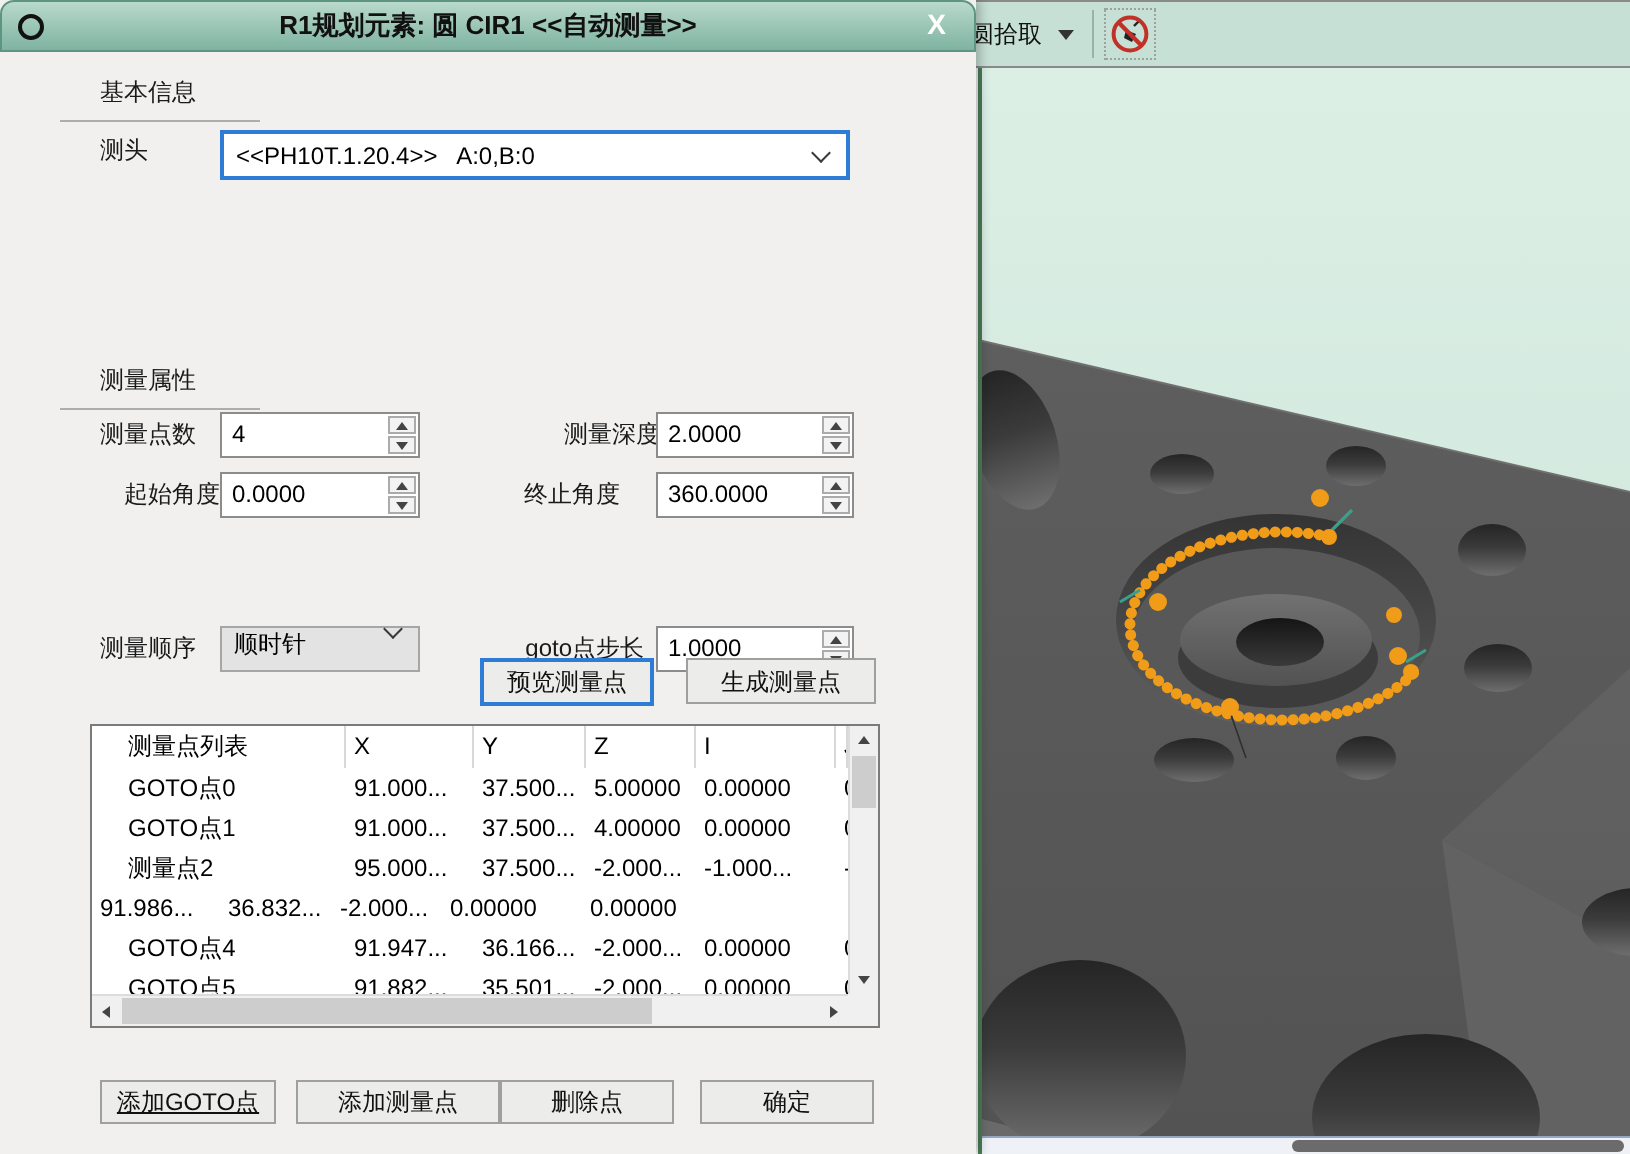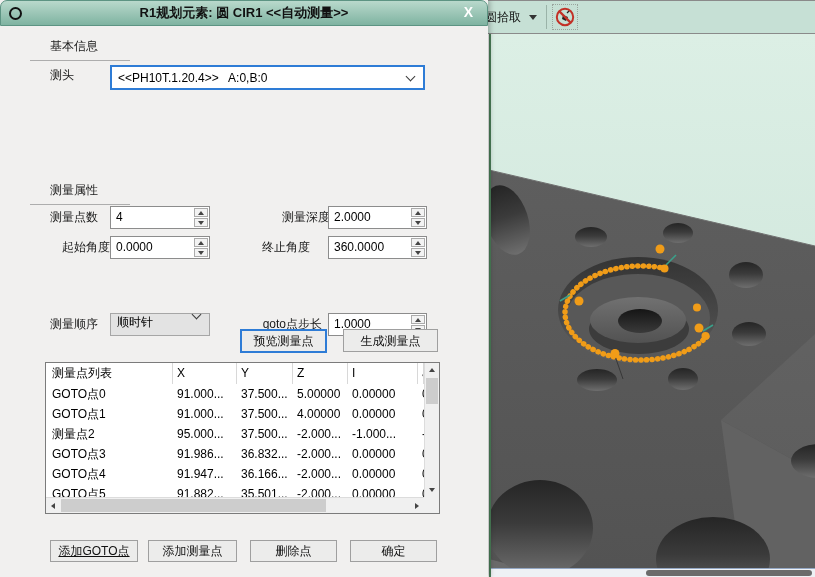--- a/index.html
+++ b/index.html
@@ -47,32 +47,32 @@
   .tri-dn{width:0;height:0;border-left:3px solid transparent;border-right:3px solid transparent;border-top:4px solid #444;}
   .combo-gray{position:absolute;height:23px;background:#e3e3e3;border:1px solid #a6a6a6;display:flex;align-items:flex-start;}
   .c1{left:110px;width:100px;} .c2{left:328px;width:99px;}
   .r1{top:206px;} .r2{top:236px;} .r3{top:265px;margin-top:48px;}
 
   .btn{position:absolute;background:#ececeb;border:1px solid #9f9f9f;font-size:12px;color:#111;
        text-align:center;padding:0;line-height:20px;}
   .btn-preview{left:240px;top:329px;width:87px;height:24px;border:2px solid #2e7cd6;line-height:19px;}
   .btn-generate{left:343px;top:329px;width:95px;height:23px;}
   .btn-f0{left:50px;top:540px;width:88px;height:22px;text-decoration:underline;}
-  .btn-f1{left:148px;top:540px;width:89px;height:22px;}
+  .btn-f1{left:148px;top:540px;width:102px;height:22px;}
   .btn-f2{left:250px;top:540px;width:87px;height:22px;}
   .btn-f3{left:350px;top:540px;width:87px;height:22px;}
 
   
   .ptable{position:absolute;left:45px;top:362px;width:395px;height:152px;background:#fff;border:1px solid #7b7b7b;}
   .tbl-content{position:absolute;left:0;top:0;right:15px;bottom:16px;overflow:hidden;}
   .thead{display:flex;height:21px;}
   .th{font-size:12px;line-height:21px;border-right:1px solid #d8d8d8;overflow:hidden;white-space:nowrap;}
   .trow{display:flex;height:20px;}
   .c{font-size:12px;line-height:20px;overflow:hidden;white-space:nowrap;}
-  .w0{width:127px;padding-left:6px;} .w1{width:64px;padding-left:4px;} .w2{width:56px;padding-left:4px;}
+  .w0{width:127px;padding-left:18px;} .w1{width:64px;padding-left:4px;} .w2{width:56px;padding-left:4px;}
   .w3{width:55px;padding-left:4px;} .w4{width:70px;padding-left:4px;} .w5{flex:1;padding-left:4px;}
   .vscroll{position:absolute;right:0;top:0;width:15px;bottom:16px;background:#f0f0f0;border-left:1px solid #dcdcdc;}
   .vs-up{position:absolute;top:0;left:0;right:0;height:14px;display:flex;align-items:center;justify-content:center;}
   .vs-dn{position:absolute;bottom:0;left:0;right:0;height:14px;display:flex;align-items:center;justify-content:center;}
   .vs-thumb{position:absolute;top:15px;left:1px;right:1px;height:26px;background:#cdcdcd;}
   .hscroll{position:absolute;left:0;bottom:0;right:15px;height:16px;background:#f0f0f0;border-top:1px solid #dcdcdc;}
   .hs-l{position:absolute;left:0;top:0;bottom:0;width:14px;display:flex;align-items:center;justify-content:center;}
   .hs-r{position:absolute;right:0;top:0;bottom:0;width:14px;display:flex;align-items:center;justify-content:center;}
   .hs-thumb{position:absolute;left:15px;top:1px;bottom:1px;width:265px;background:#cdcdcd;}
   .corner{position:absolute;right:0;bottom:0;width:15px;height:16px;background:#f0f0f0;}
@@ -301,21 +301,20 @@
   </div>
             <div class="trow">
     <span class="c w0">测量点2</span>
               <span class="c w1">95.000...</span>
               <span class="c w2">37.500...</span>
     <span class="c w3">-2.000...</span>
               <span class="c w4">-1.000...</span>
               <span class="c w5">-1.000...</span>
   </div>
             <div class="trow">
-    <span class="c w0">GOTO点3</span>
               <span class="c w1">91.986...</span>
               <span class="c w2">36.832...</span>
     <span class="c w3">-2.000...</span>
               <span class="c w4">0.00000</span>
               <span class="c w5">0.00000</span>
   </div>
             <div class="trow">
     <span class="c w0">GOTO点4</span>
               <span class="c w1">91.947...</span>
               <span class="c w2">36.166...</span>

